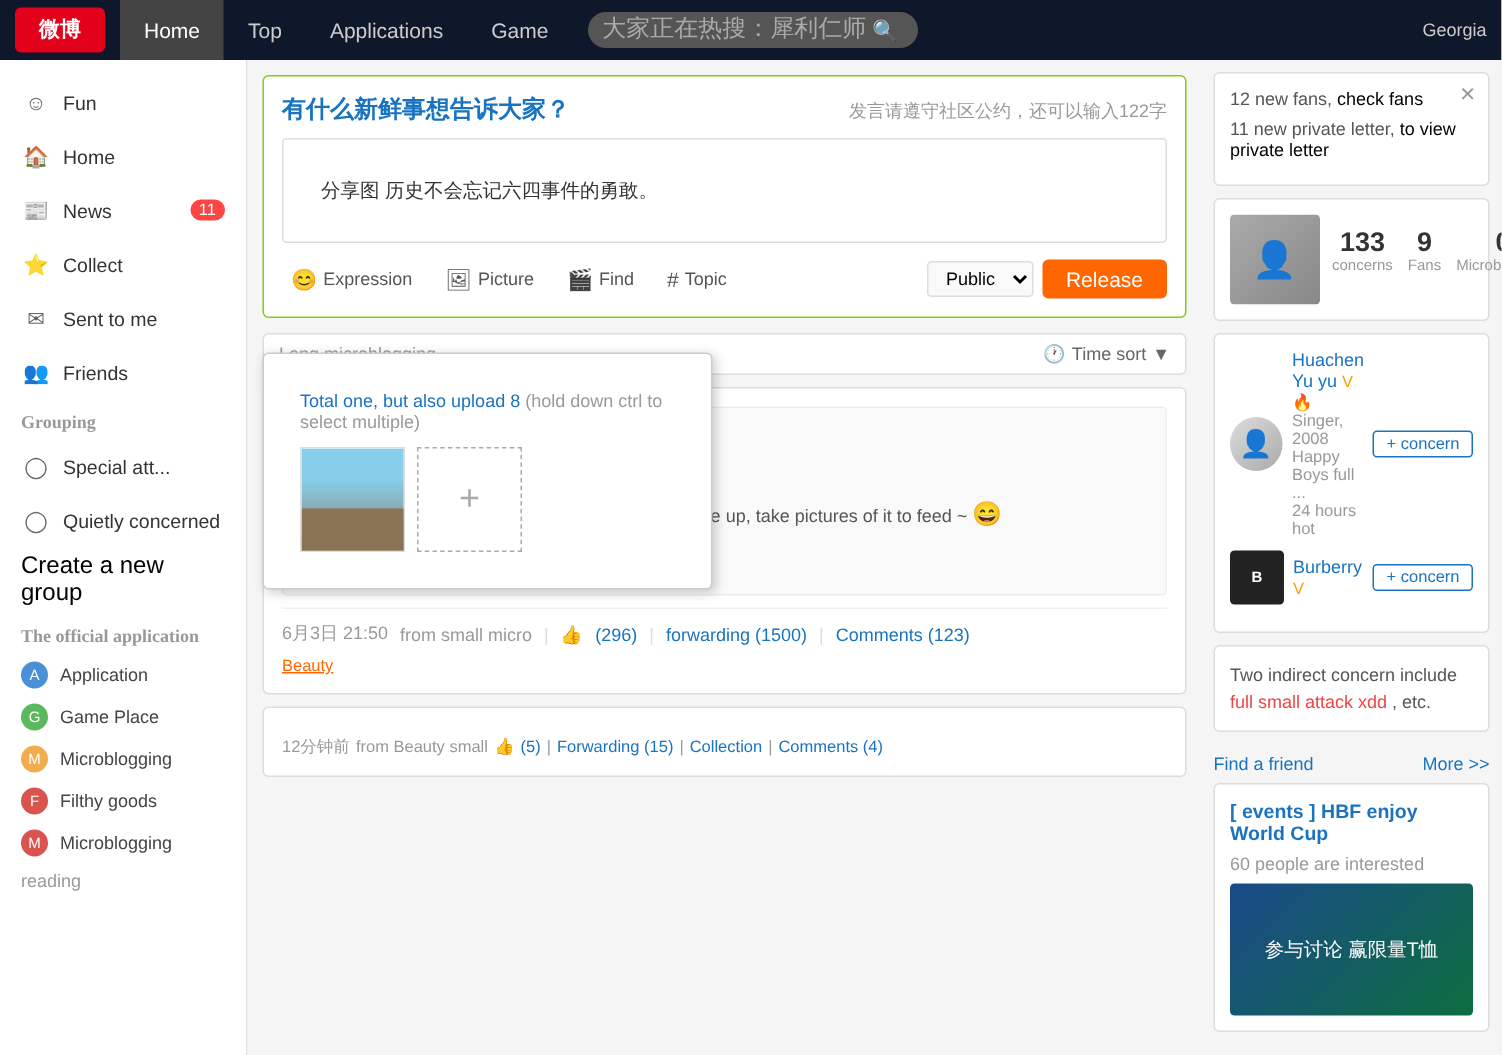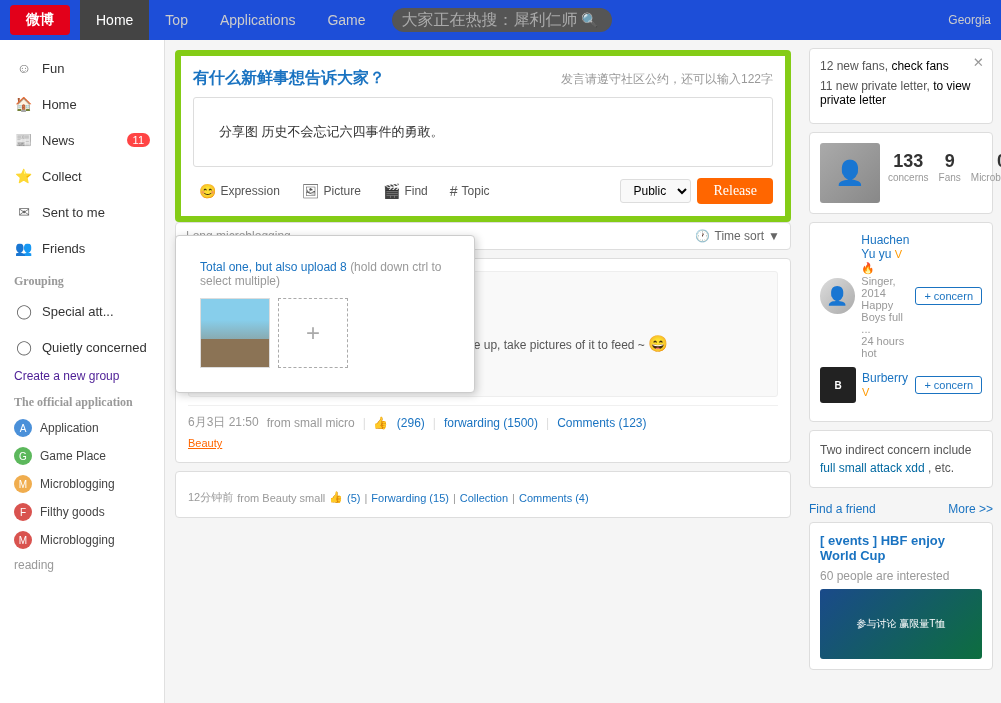--- a/index.html
+++ b/index.html
@@ -1,20 +1,20 @@
 <!DOCTYPE html>
 <html><head>
   <meta charset="utf-8">
   <style>
     * { box-sizing: border-box; margin: 0; padding: 0; font-family: Arial, sans-serif; }
     body { background: #f0f0f0; font-size: 13px; color: #333; }
 
     
     .top-nav {
-      background: #1d4ed8;
+      background: #0f172a;
       height: 40px;
       display: flex;
       align-items: center;
       padding: 0 10px;
     }
     .top-nav .logo {
       width: 60px;
       height: 30px;
       background: #e2001a;
       border-radius: 4px;
@@ -117,22 +117,22 @@
     }
     .sidebar-section {
       padding: 8px 14px 4px;
       color: #999;
       font-size: 12px;
       font-weight: bold;
       font-family: Liberation Serif, serif;
     }
     .sidebar-create-group {
       padding: 4px 14px;
-      color: #4c1d95;
-      font-size: 12px;
+      color: #000000;
+      font-size: 16px;
       cursor: pointer;
     }
     .sidebar-app-item {
       display: flex;
       align-items: center;
       padding: 5px 14px;
       cursor: pointer;
       font-size: 12px;
       color: #444;
     }
@@ -156,23 +156,24 @@
     
     .center-content {
       flex: 1;
       background: #f5f5f5;
       padding: 10px;
     }
 
     
     .post-box {
       background: white;
-      border: 6px solid #84cc16;
+      border: 1px solid #84cc16;
       border-radius: 4px;
       padding: 12px;
+      margin-bottom: 10px;
     }
     .post-box-title {
       color: #1a73c1;
       font-size: 16px;
       font-weight: bold;
       margin-bottom: 8px;
     }
     .post-box-subtitle {
       color: #999;
       font-size: 12px;
@@ -223,21 +224,20 @@
       cursor: pointer;
     }
     .release-btn {
       background: #ff6600;
       color: white;
       border: none;
       padding: 5px 16px;
       border-radius: 4px;
       cursor: pointer;
       font-size: 14px;
-      font-family: Liberation Serif, serif;
     }
 
     
     .upload-popup-overlay {
       position: absolute;
       top: 235px;
       left: 175px;
       z-index: 100;
     }
     .upload-popup {
@@ -446,21 +446,21 @@
     .private-box {
       background: white;
       border: 1px solid #ddd;
       border-radius: 4px;
       padding: 10px;
       margin-bottom: 8px;
       font-size: 12px;
       color: #555;
       line-height: 1.5;
     }
-    .private-box a { color: #0369a1; text-decoration: none; }
+    .private-box a { color: #ef4444; text-decoration: none; }
     .find-friend-row {
       display: flex;
       justify-content: space-between;
       align-items: center;
       padding: 6px 0;
       font-size: 12px;
     }
     .find-friend-row a { color: #1a73c1; text-decoration: none; }
 
     
@@ -468,28 +468,28 @@
       background: white;
       border: 1px solid #ddd;
       border-radius: 4px;
       padding: 10px;
       margin-bottom: 8px;
     }
     .events-title { font-size: 13px; font-weight: bold; color: #1a73c1; margin-bottom: 6px; }
     .events-interested { font-size: 12px; color: #999; margin-bottom: 6px; }
     .events-banner {
       width: 100%;
-      height: 70px;
+      height: 88px;
       background: linear-gradient(135deg, #1a4a8a, #0d6e3f);
       border-radius: 3px;
       display: flex;
       align-items: center;
       justify-content: center;
       color: white;
-      font-size: 10px;
+      font-size: 13px;
       text-align: left;
     }
 
     
     .feed-post-footer2 {
       display: flex;
       align-items: center;
       gap: 4px;
       font-size: 11px;
       color: #999;
@@ -749,21 +749,21 @@
     </div>
 
     <div class="follow-box">
       <div class="follow-item">
         <div class="follow-avatar" style="background: linear-gradient(135deg, #ddd, #aaa); display:flex; align-items:center; justify-content:center; font-size:18px;">👤</div>
         <div class="follow-info">
           <div class="follow-name">
             <span>Huachen Yu yu</span>
             <span class="v-badge"> V 🔥</span>
           </div>
-          <div class="follow-desc">Singer, 2014 Happy Boys full ...</div>
+          <div class="follow-desc">Singer, 2008 Happy Boys full ...</div>
           <div class="follow-desc">24 hours hot</div>
         </div>
         <button class="concern-btn">concern</button>
       </div>
       <div class="follow-item">
         <div class="follow-avatar" style="background: #222; border-radius:3px; display:flex; align-items:center; justify-content:center;">
           <span style="color:white; font-size:10px; font-weight:bold;">B</span>
         </div>
         <div class="follow-info">
           <div class="follow-name">

